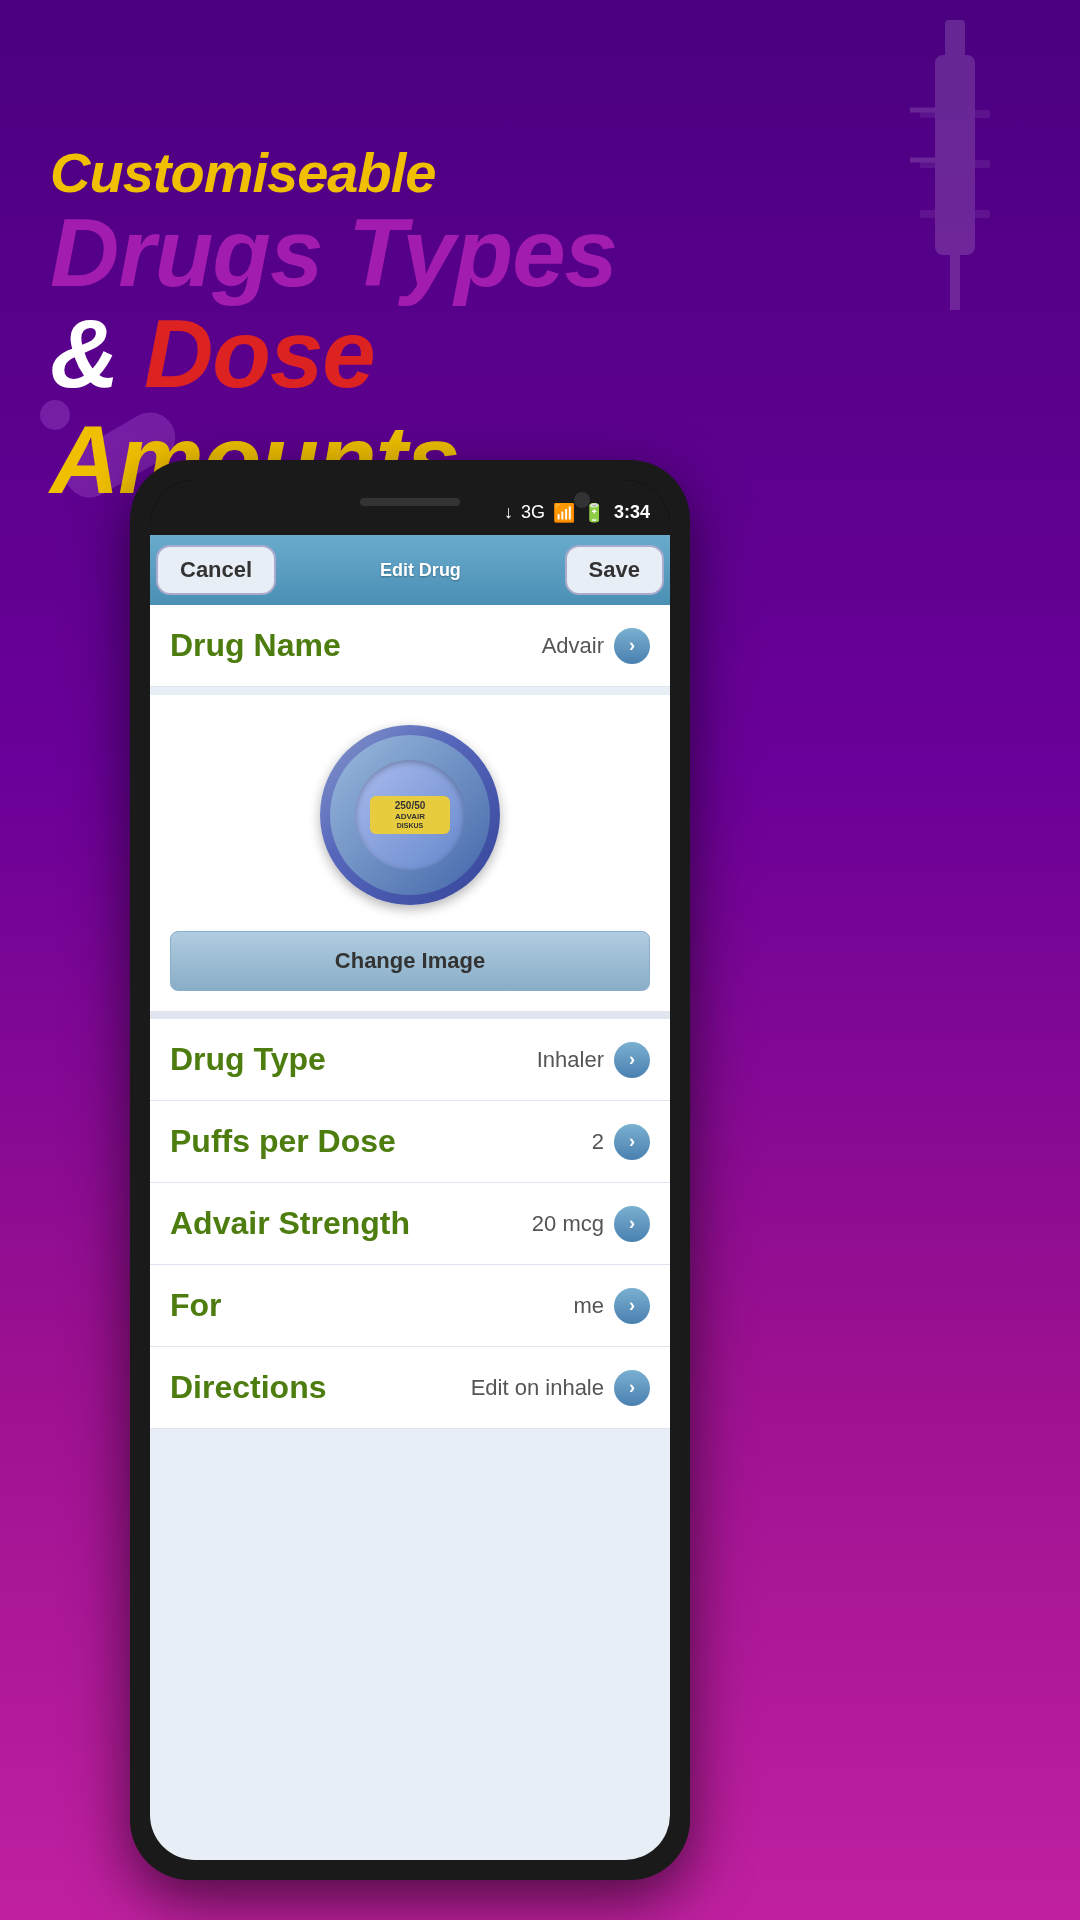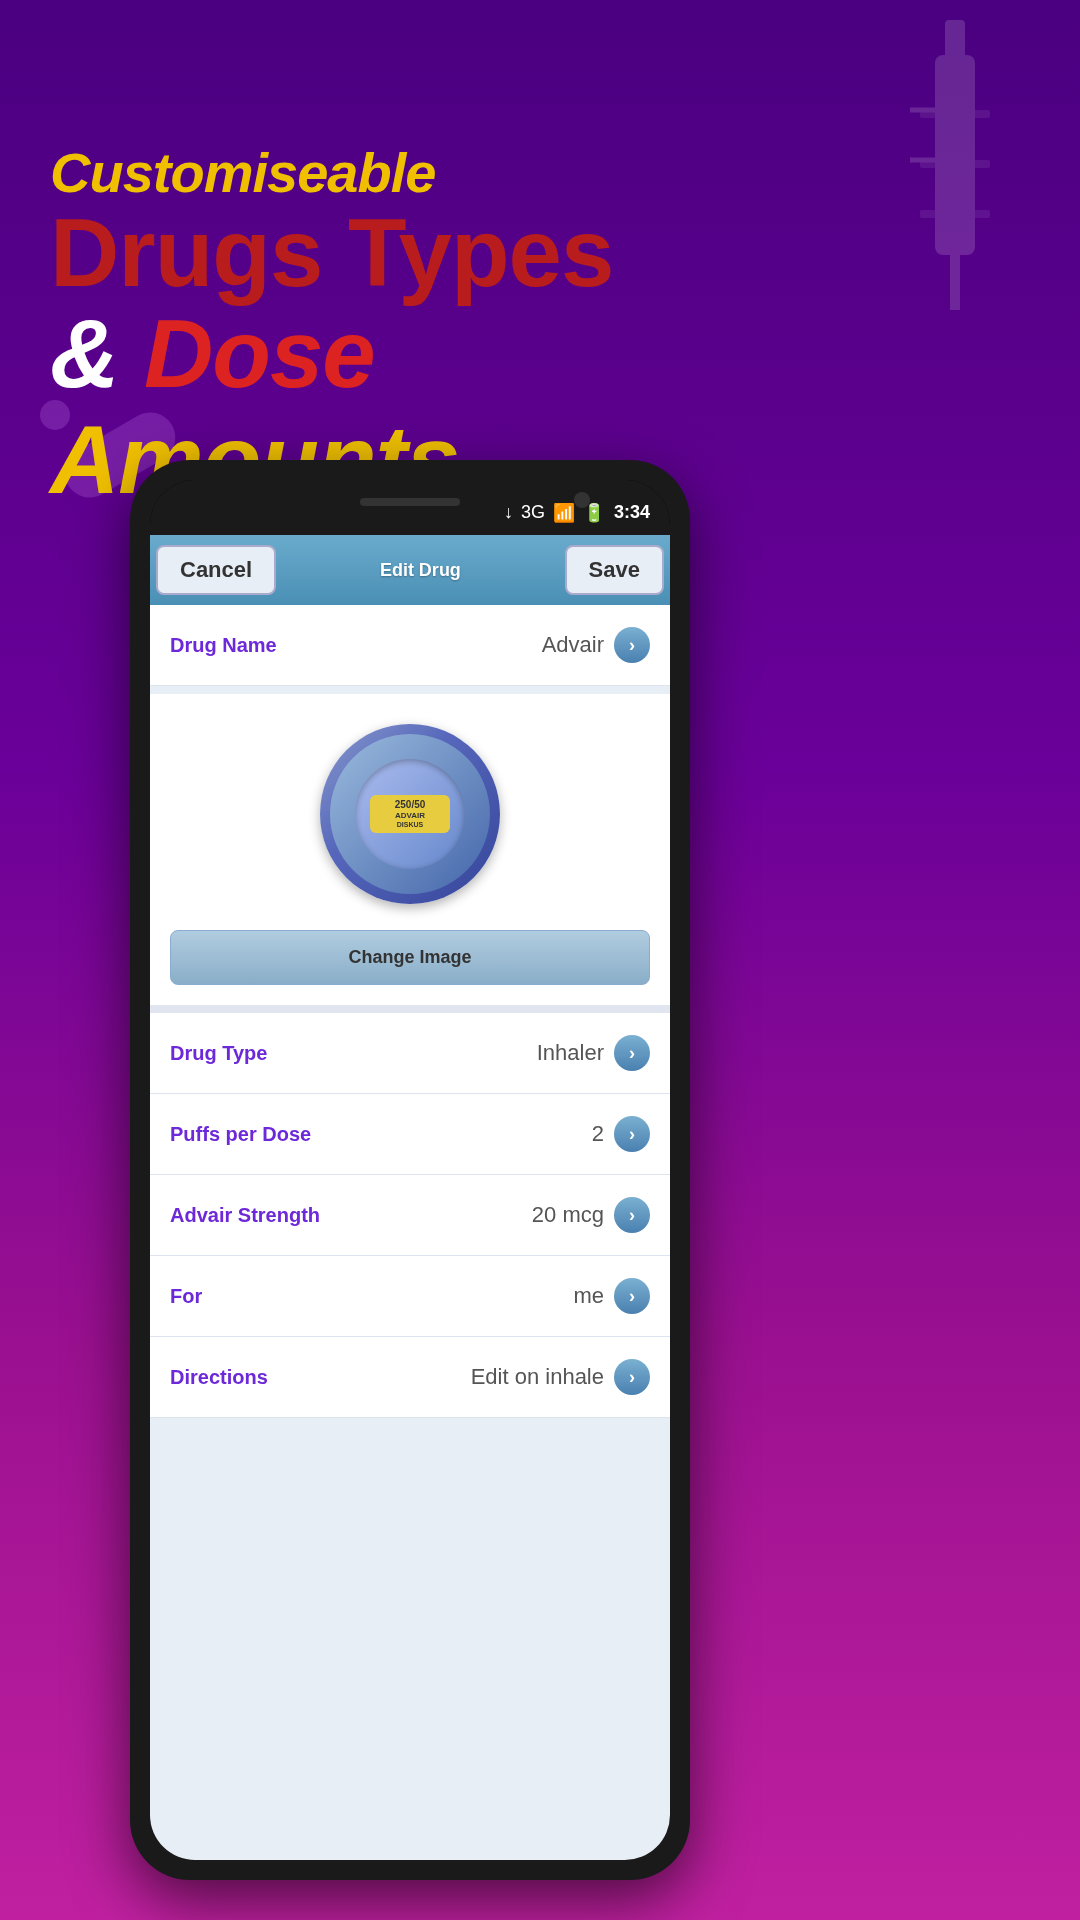--- a/index.html
+++ b/index.html
@@ -57,21 +57,22 @@
       font-weight: 900;
       color: #f0c000;
       font-style: italic;
       text-transform: capitalize;
       letter-spacing: -1px;
     }
 
     .header-line2 {
       font-size: 96px;
       font-weight: 900;
-      color: #b91c1c;
+      color: #a21caf;
+      font-style: italic;
       line-height: 1;
       letter-spacing: -1px;
     }
 
     .header-line3 {
       font-size: 96px;
       font-weight: 900;
       font-style: italic;
       line-height: 1.1;
       letter-spacing: -1px;
@@ -178,21 +179,21 @@
     }
 
     .btn-cancel, .btn-save {
       background: #e8eef5;
       border: 2px solid #aac;
       color: #333;
       font-size: 22px;
       font-weight: bold;
       padding: 10px 22px;
       cursor: pointer;
-      border-radius: 8px;
+      border-radius: 14px;
       margin: 0 6px;
     }
 
     .title-text {
       color: white;
       font-size: 18px;
       font-weight: bold;
       text-shadow: 0 1px 2px rgba(0,0,0,0.3);
     }
 
@@ -200,22 +201,22 @@
       display: flex;
       align-items: center;
       justify-content: space-between;
       padding: 22px 20px;
       border-bottom: 1px solid #dde4ef;
       background: white;
       min-height: 80px;
     }
 
     .form-row-label {
-      color: #6d28d9;
-      font-size: 20px;
+      color: #4d7c0f;
+      font-size: 32px;
       font-weight: bold;
     }
 
     .form-row-value {
       display: flex;
       align-items: center;
       gap: 10px;
       color: #555;
       font-size: 22px;
     }
@@ -263,21 +264,21 @@
     .image-buttons {
       display: flex;
       gap: 10px;
     }
 
     .btn-change-image, .btn-clear {
       flex: 1;
       background: linear-gradient(180deg, #b0cce0 0%, #8aaec8 100%);
       border: 1px solid #8aaccf;
       color: #333;
-      font-size: 18px;
+      font-size: 22px;
       font-weight: bold;
       padding: 16px 10px;
       border-radius: 8px;
       text-align: center;
       cursor: pointer;
     }
 
     .separator {
       height: 8px;
       background: #e0e5ef;

